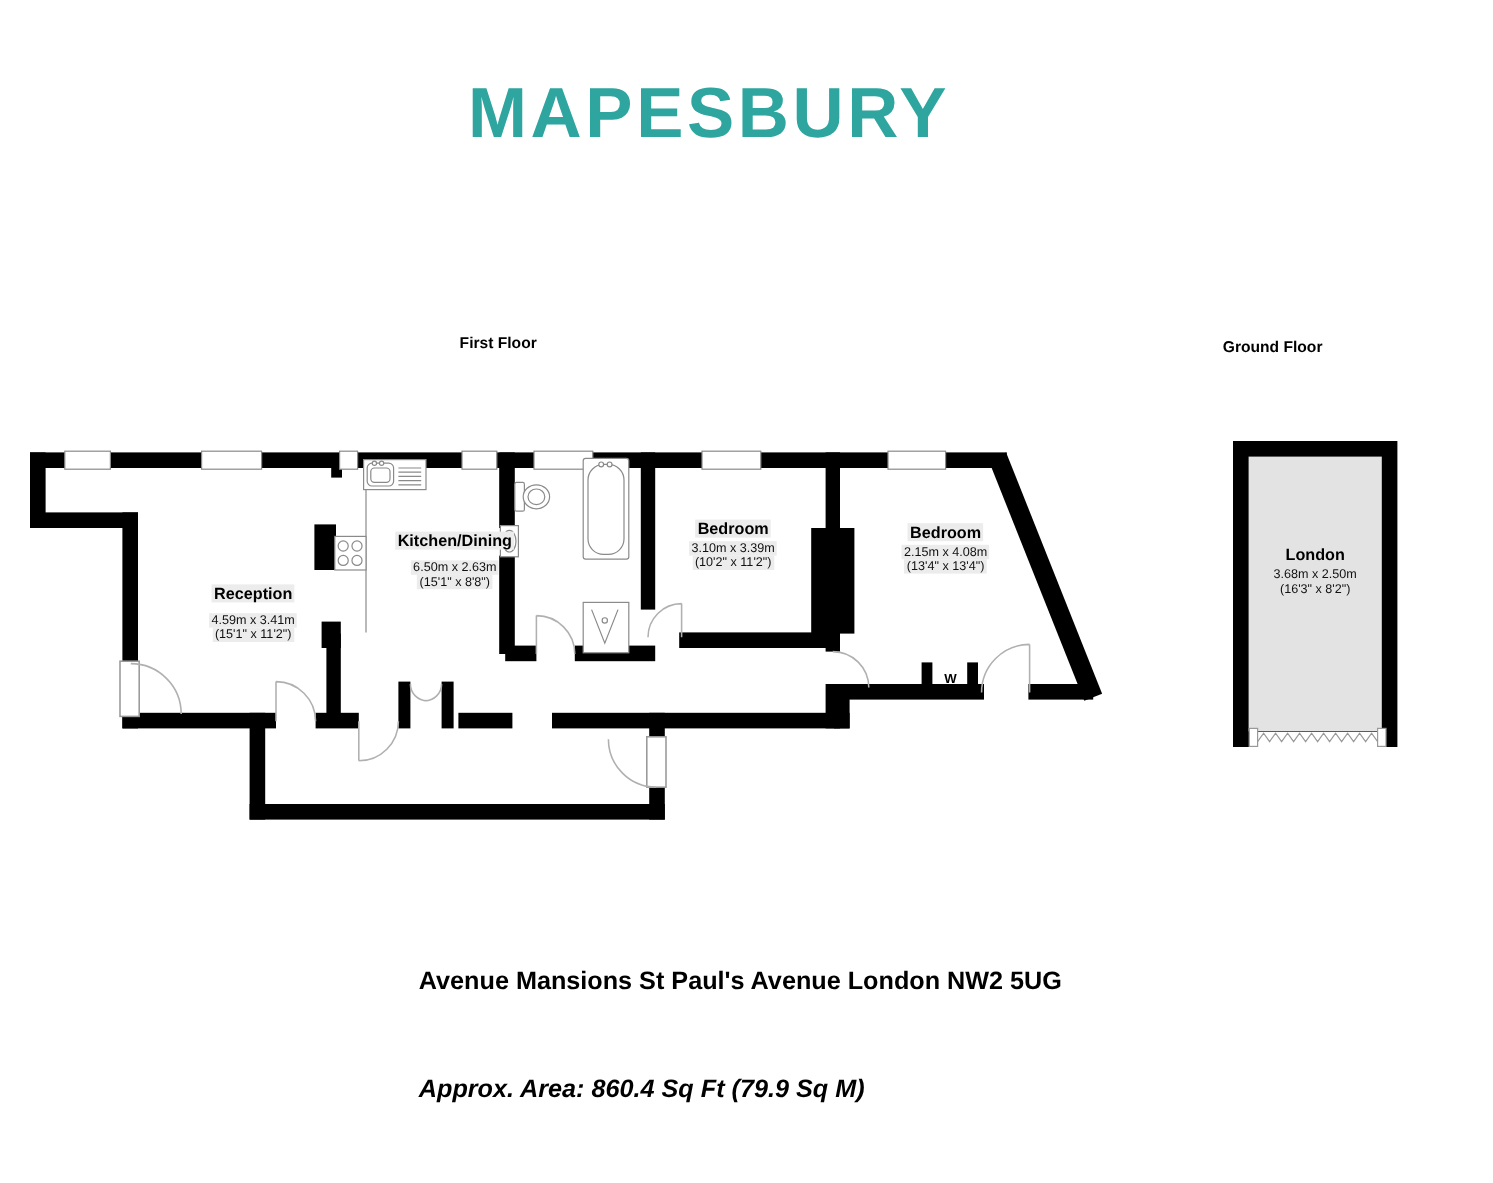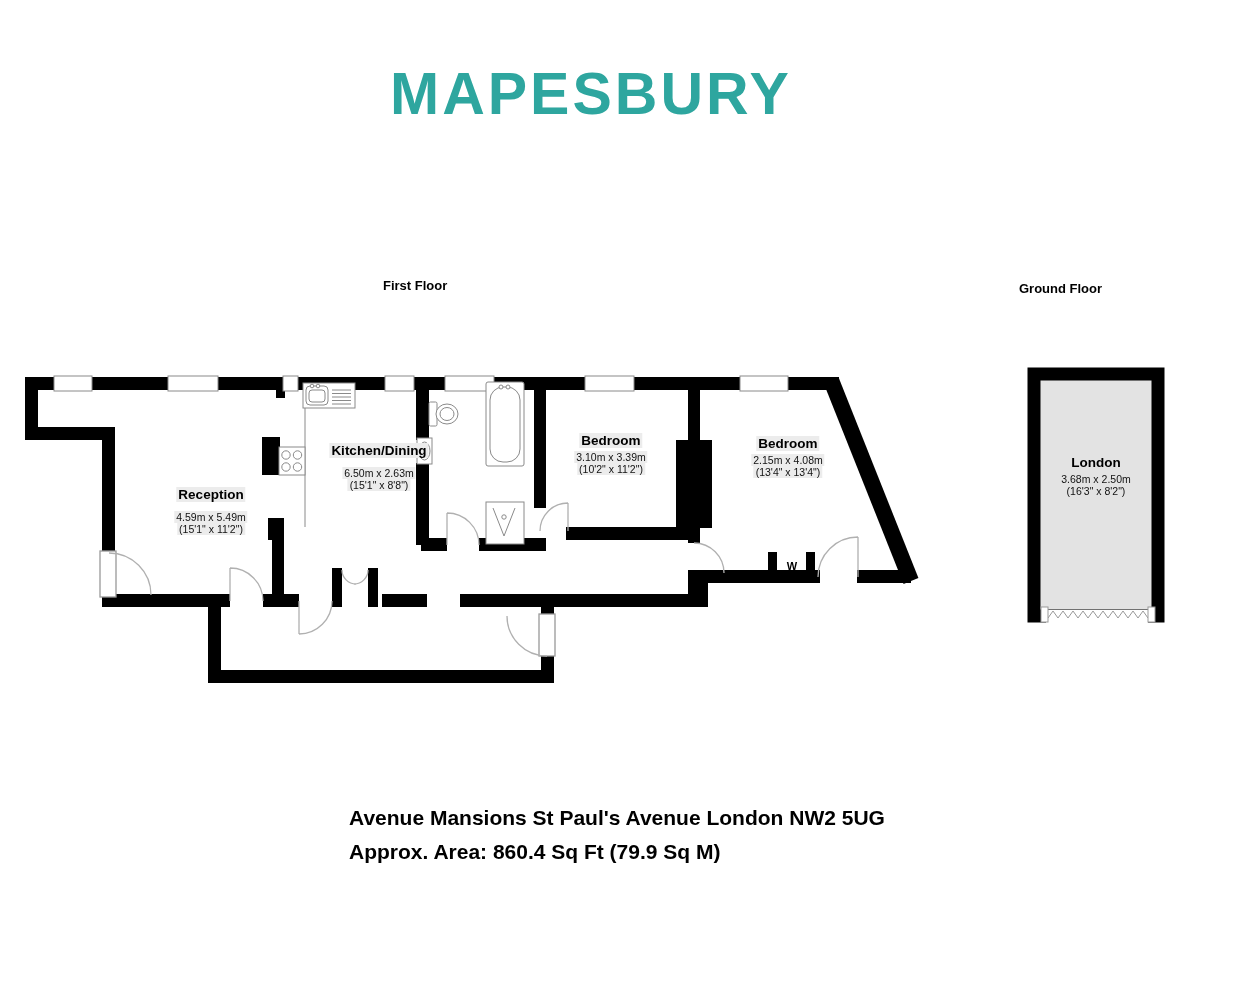--- a/index.html
+++ b/index.html
@@ -27,21 +27,21 @@
   .room-dims div span{background:#ececec;padding:0 2px;}
   .tight .room-dims{margin-top:3px;}
   .on-gray .room-name span,.on-gray .room-dims div span{background:transparent;}
   .wardrobe{
     position:absolute;transform:translateX(-50%);font-size:11px;font-weight:bold;color:#000;
   }
   .footer-line{
     position:absolute;left:337px;font-size:21px;font-weight:bold;color:#000;white-space:nowrap;margin-left:12px;
   }
   .footer-line.address{top:806px;}
-  .footer-line.area{top:840px;}
+  .footer-line.area{top:896px;font-style:italic;}
 </style>
 </head>
 <body>
 
 <div class="canvas">
 
   <div class="brand">MAPESBURY</div>
 
   <div class="floor-title first">First Floor</div>
   <div class="floor-title ground">Ground Floor</div>
@@ -143,21 +143,21 @@
       <ellipse cx="447" cy="414" rx="11" ry="10"></ellipse>
       <ellipse cx="447" cy="414" rx="7" ry="6.5"></ellipse>
       <rect x="417" y="438" width="15" height="26"></rect>
       <ellipse cx="424.5" cy="451" rx="5.5" ry="9"></ellipse>
     </g>
   </svg>
 
   <div class="room-label" style="left:211px;top:460px;margin-top:27px;">
     <div class="room-name"><span>Reception</span></div>
     <div class="room-dims">
-      <div><span>4.59m x 5.49m</span></div>
+      <div><span>4.59m x 3.41m</span></div>
       <div><span>(15'1" x 11'2")</span></div>
     </div>
   </div>
 
   <div class="room-label" style="left:357px;top:443px;padding-left:44px;">
     <div class="room-name"><span>Kitchen/Dining</span></div>
     <div class="room-dims">
       <div><span>6.50m x 2.63m</span></div>
       <div><span>(15'1" x 8'8")</span></div>
     </div>

